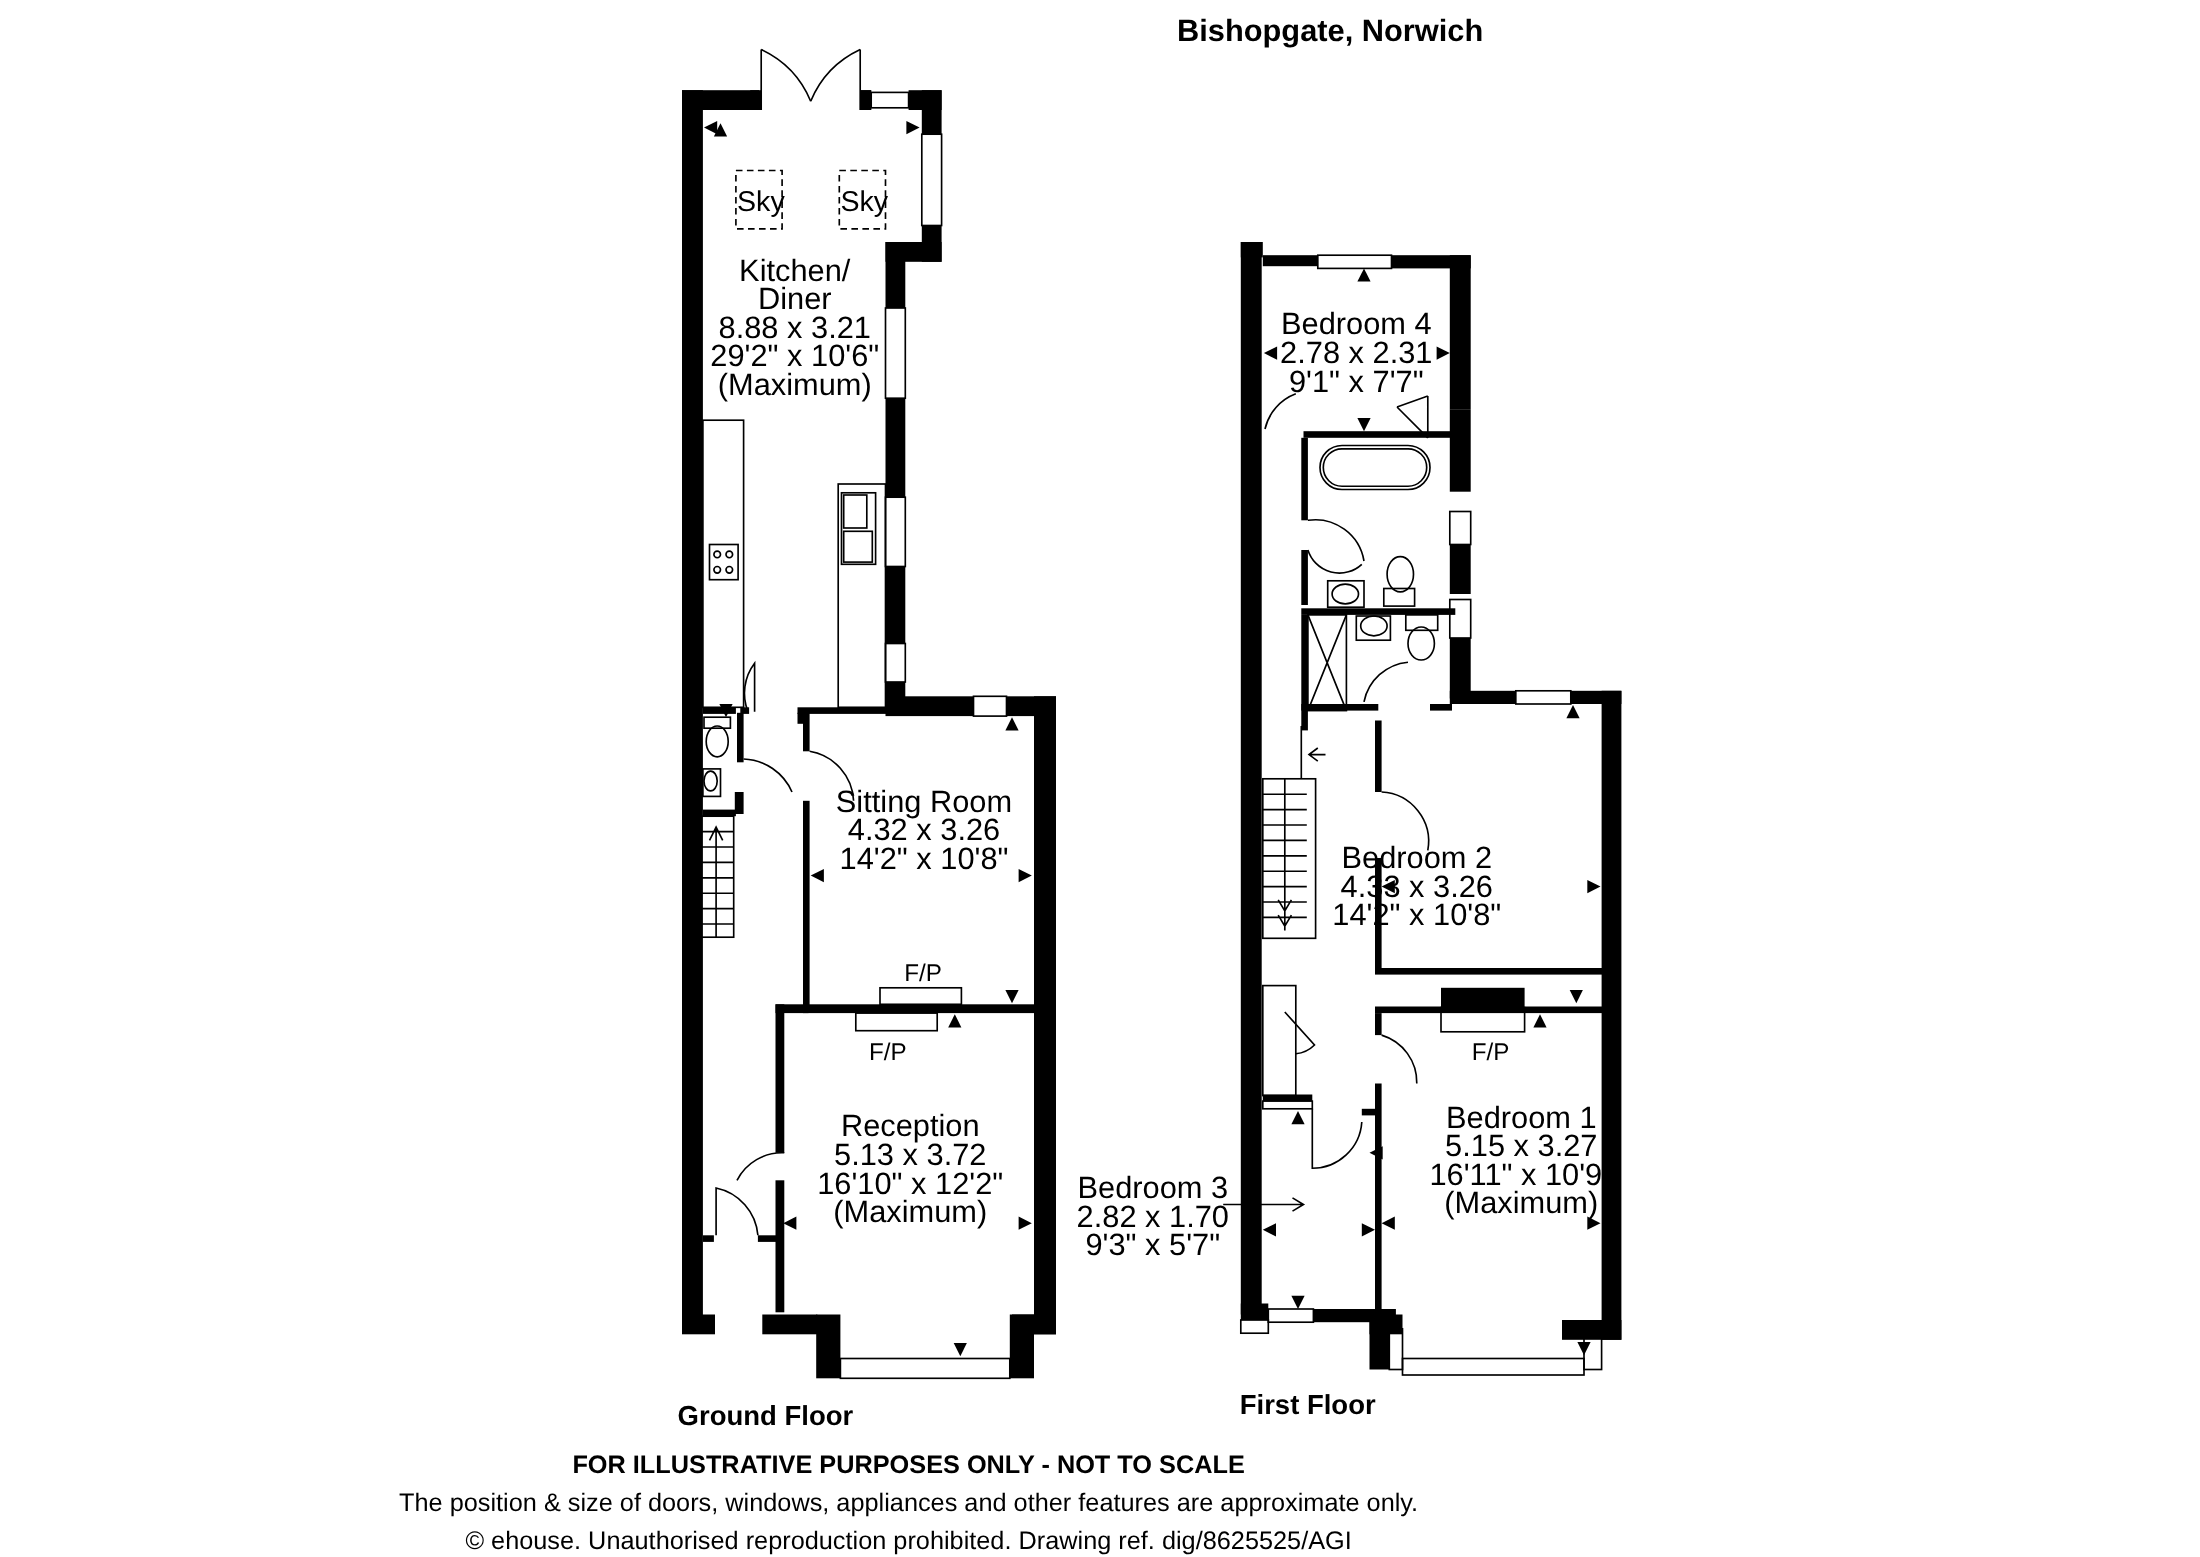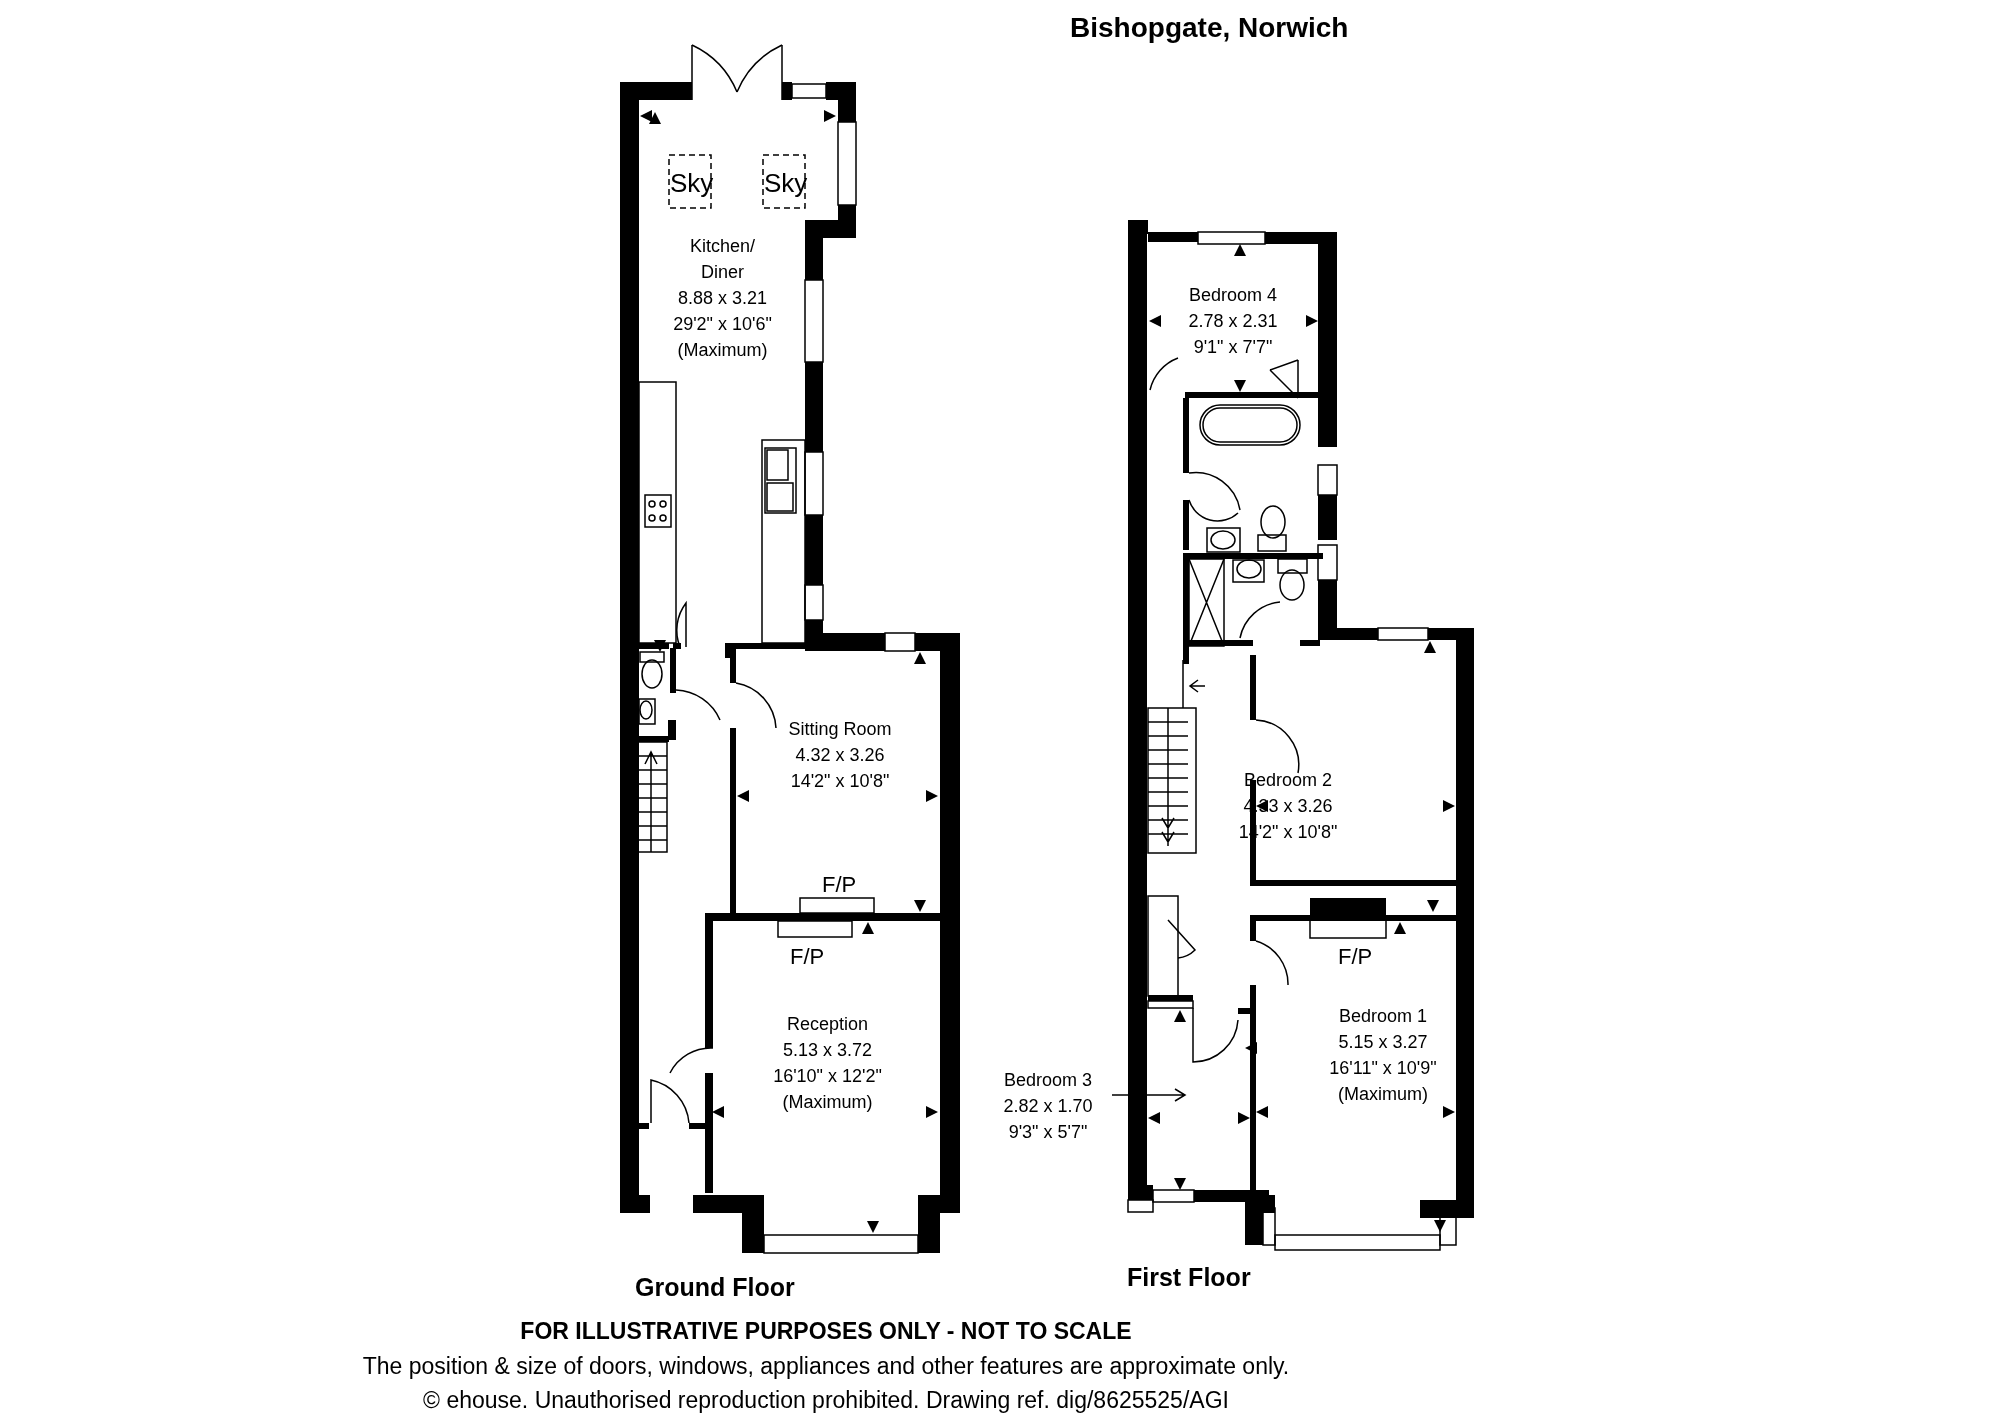--- a/index.html
+++ b/index.html
@@ -1,19 +1,19 @@
 <!DOCTYPE html>
 <html><head>
 <meta charset="utf-8">
 <style>
   html, body { margin: 0; padding: 0; background: #ffffff; }
   body { width: 2000px; height: 1415px; position: relative; overflow: hidden;
          font-family: "Liberation Sans", sans-serif; color: #000; }
   svg { position: absolute; left: 0; top: 0; }
-  .lbl { position: absolute; text-align: center; font-size: 18px; line-height: 26px;
+  .lbl { position: absolute; text-align: center; font-size: 28px; line-height: 26px;
          font-family: "Liberation Sans", sans-serif; white-space: nowrap; }
   .lbl span { display: block; }
   .title { position: absolute; left: 1070px; top: 12px; font-size: 28px; font-weight: bold; }
   .floor-title { position: absolute; font-size: 25px; font-weight: bold; }
   .footer { position: absolute; left: 0; width: 1652px; text-align: center; }
   .f1 { top: 1318px; font-size: 23px; font-weight: bold; }
   .f2 { top: 1353px; font-size: 23px; }
   .f3 { top: 1387px; font-size: 23px; }
   .fp { position: absolute; font-size: 22px; }
   .sky { position: absolute; font-size: 26px; }
@@ -260,21 +260,21 @@
 <div class="fp" style="left:822px; top:872px;">F/P</div>
 <div class="fp" style="left:790px; top:944px;">F/P</div>
 
 <div class="lbl" style="left:715px; top:1011px; width:225px;">
   <span>Reception</span>
   <span>5.13 x 3.72</span>
   <span>16'10" x 12'2"</span>
   <span>(Maximum)</span>
 </div>
 
-<div class="floor-title" style="left:616px; top:1273px;margin-left:19px;">Ground Floor</div>
+<div class="floor-title" style="left:616px; top:1273px;">Ground Floor</div>
 
 <div class="lbl" style="left:1148px; top:282px; width:170px;">
   <span>Bedroom 4</span>
   <span>2.78 x 2.31</span>
   <span>9'1" x 7'7"</span>
 </div>
 
 <div class="lbl" style="left:1188px; top:767px; width:200px;">
   <span>Bedroom 2</span>
   <span>4.33 x 3.26</span>

